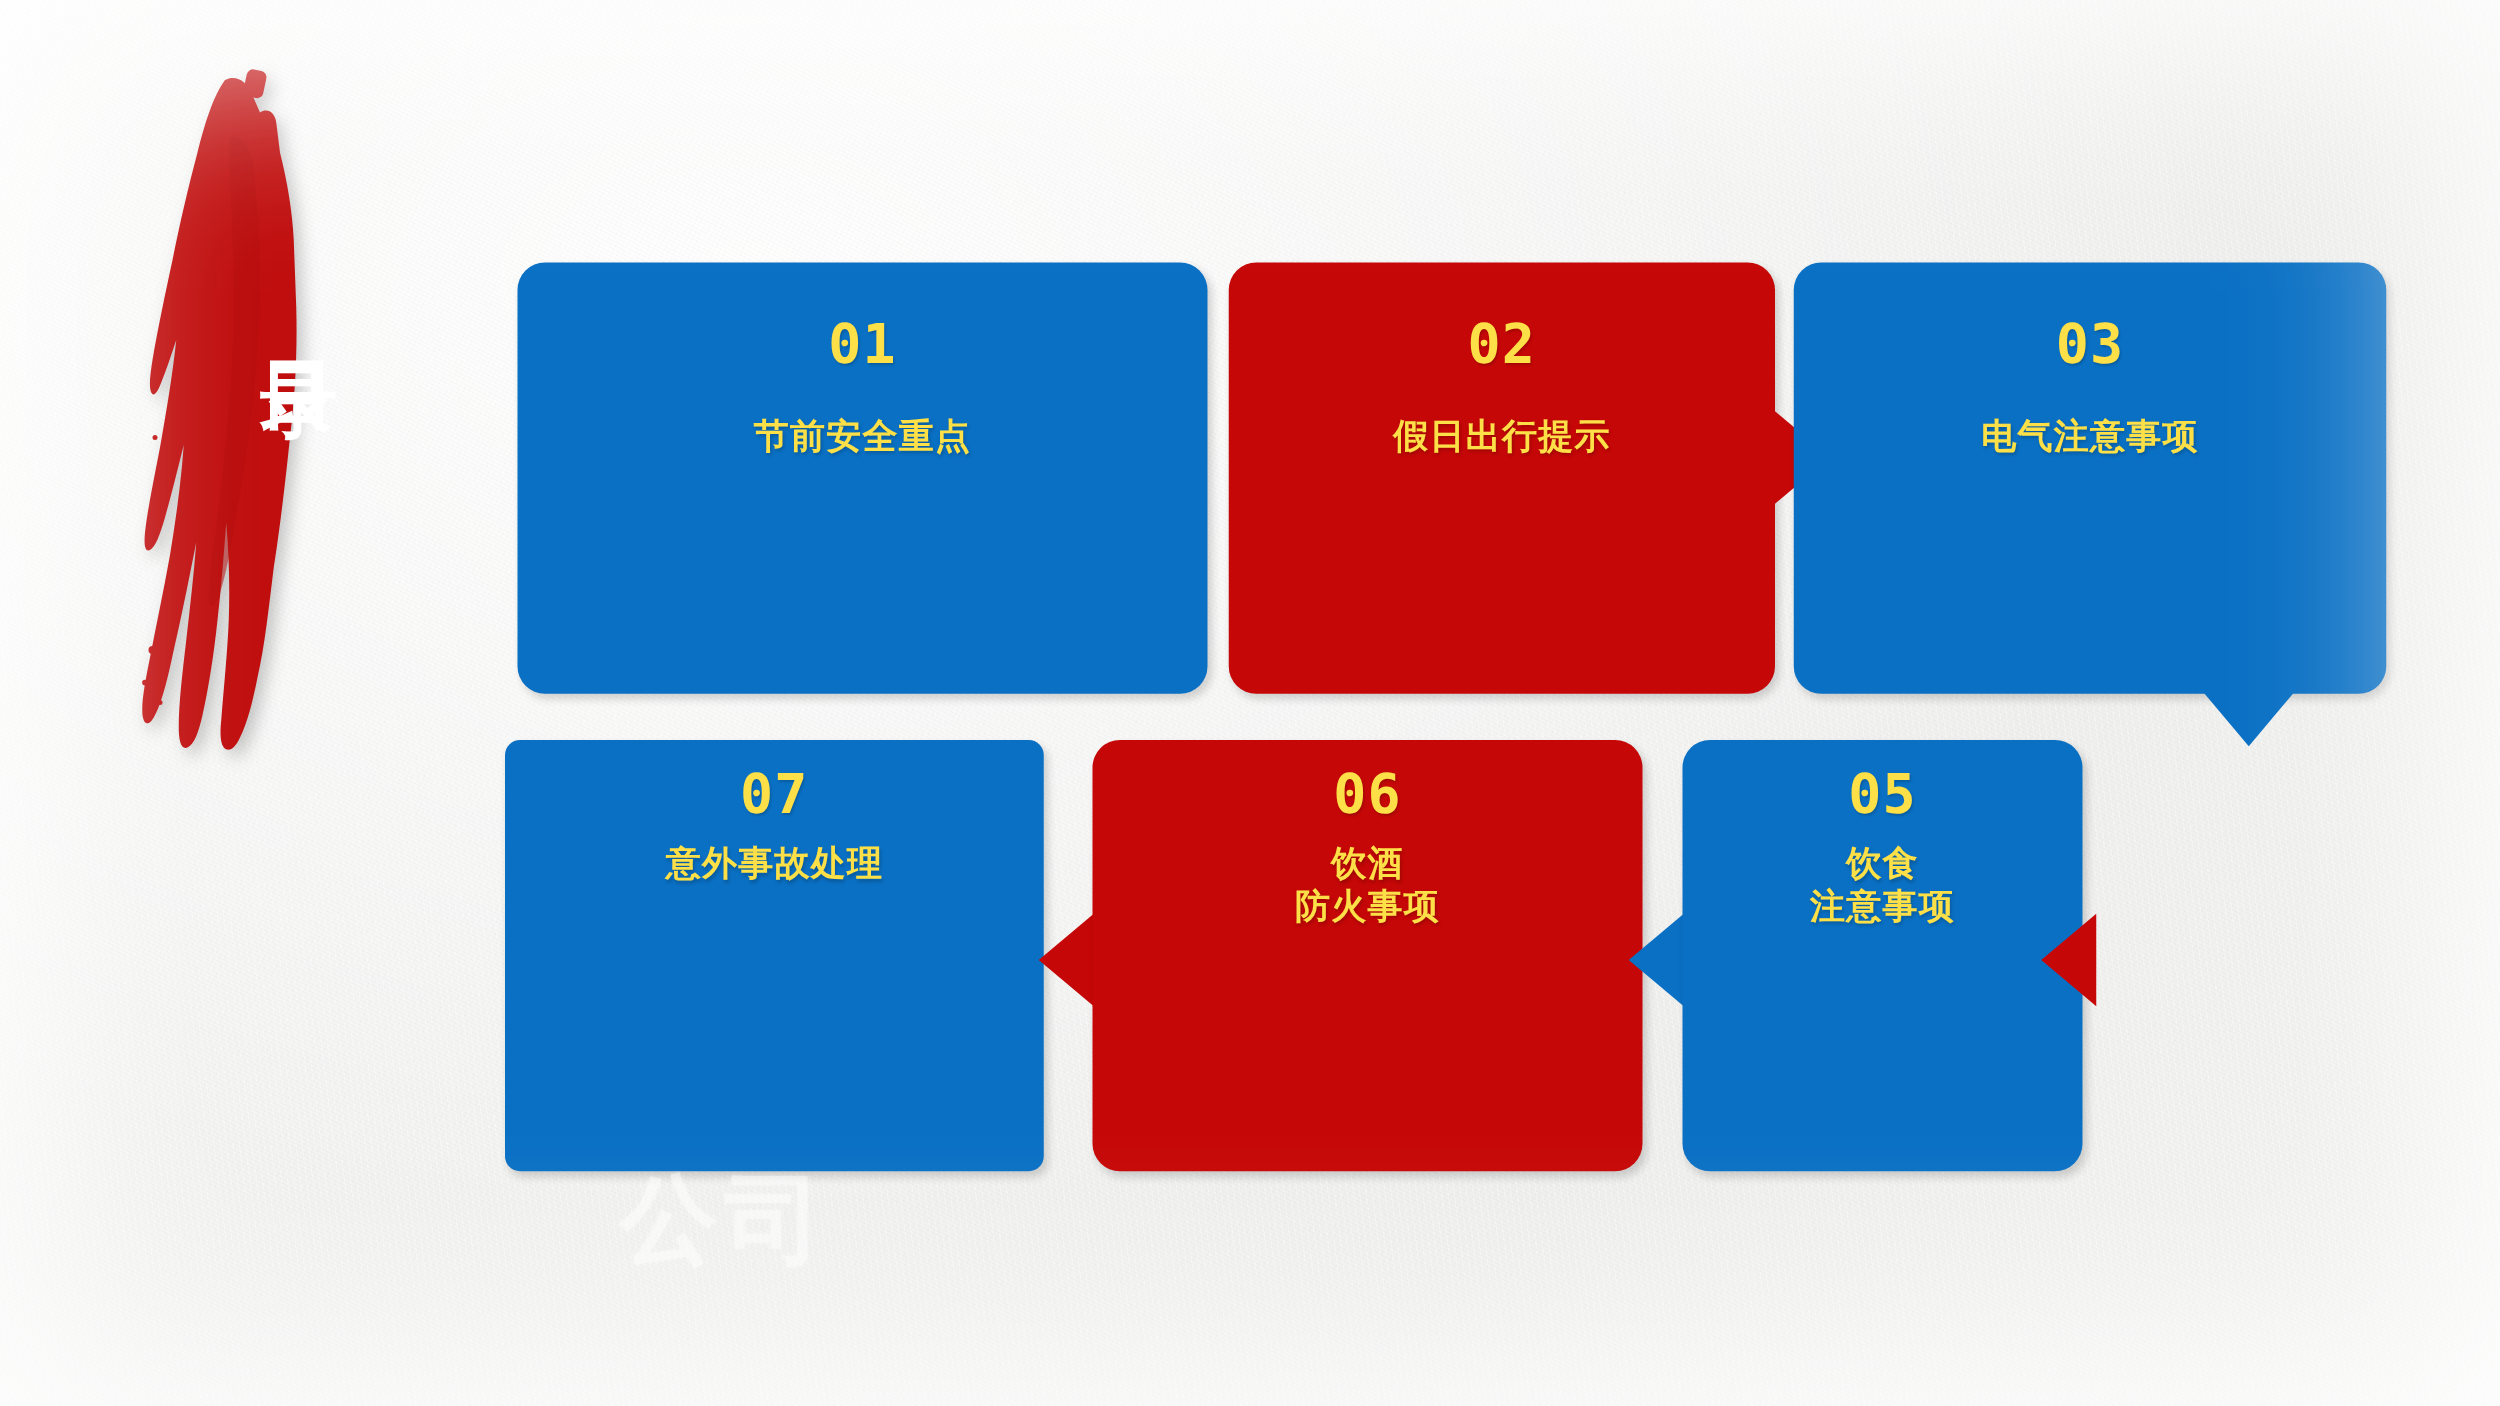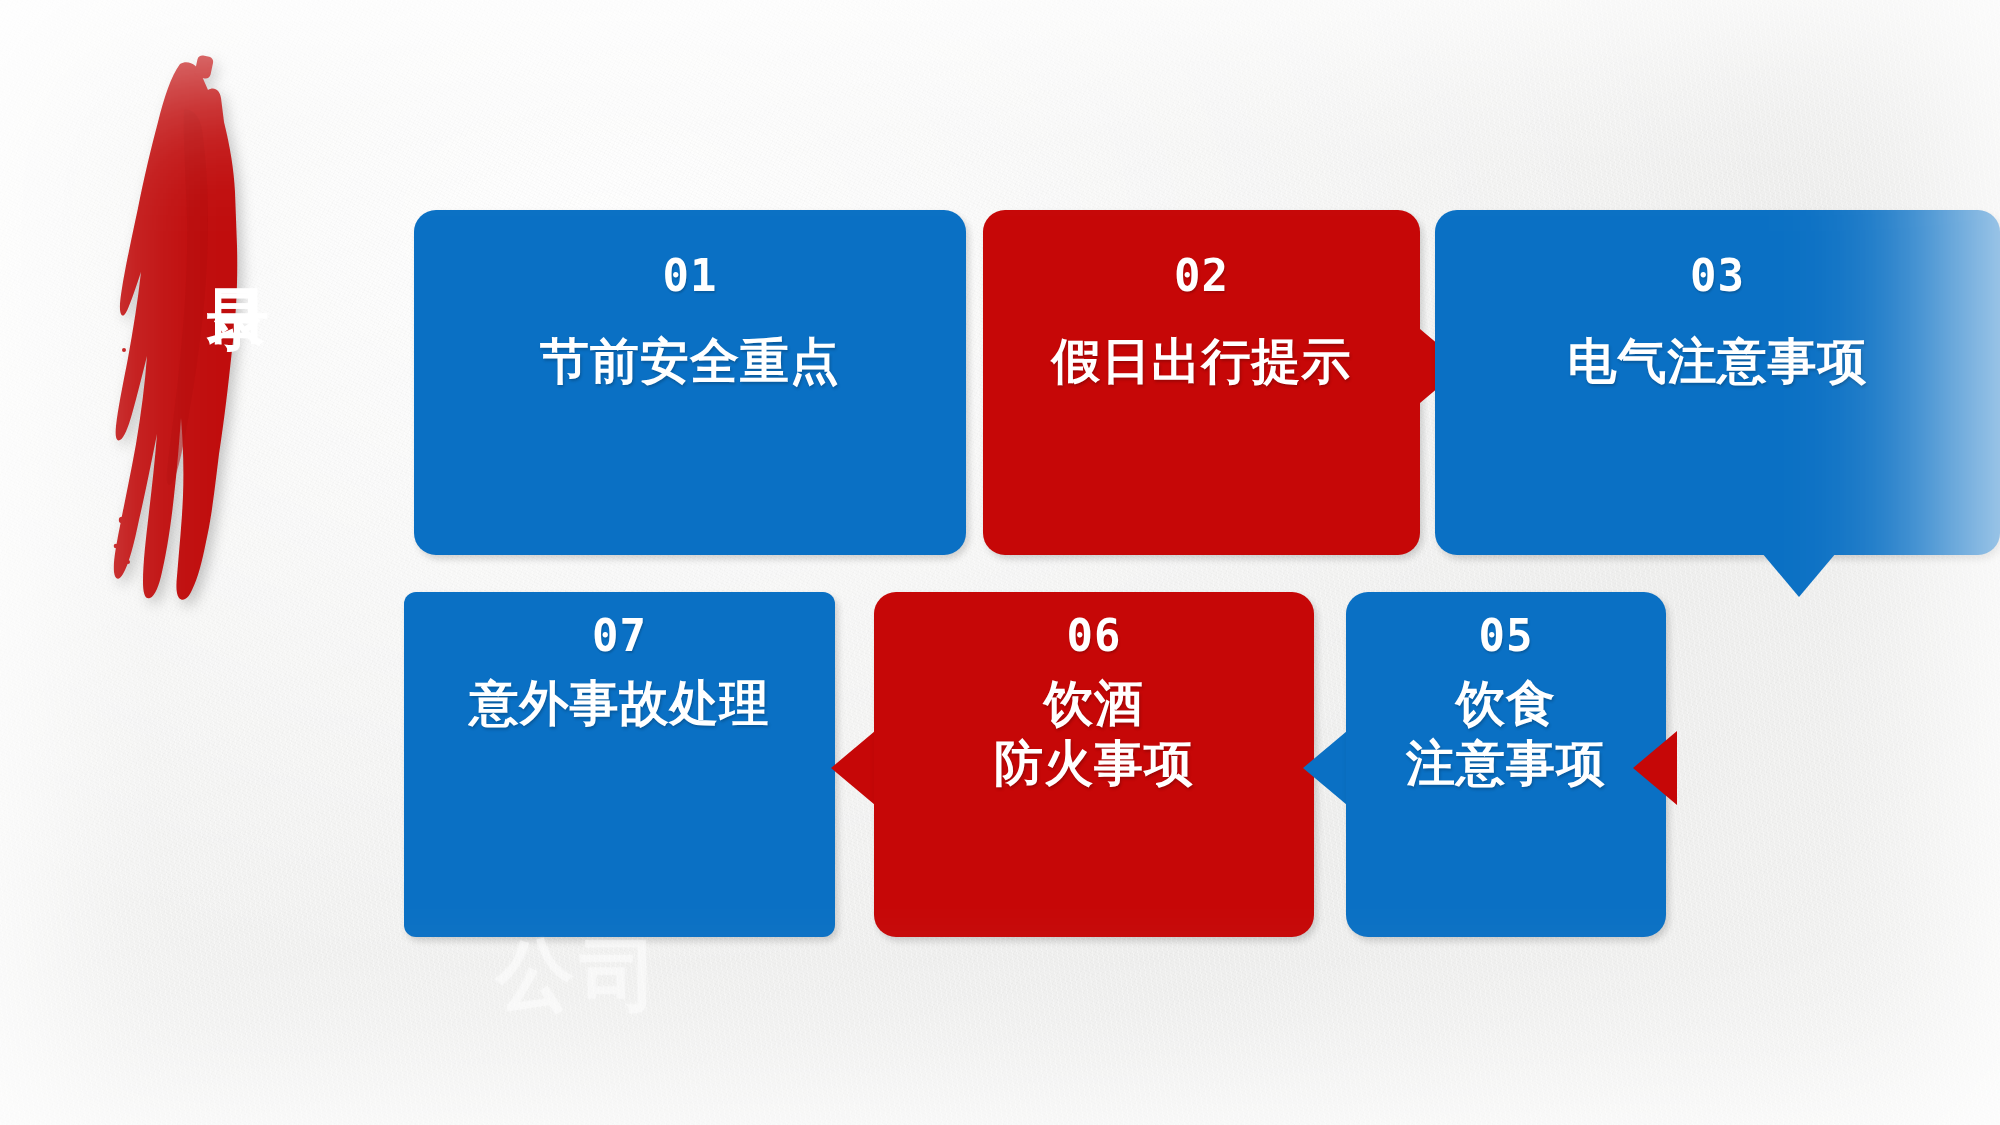--- a/index.html
+++ b/index.html
@@ -87,21 +87,21 @@
     align-items: flex-start;
     justify-content: center;
   }
   #brush-title .ch { display: block; }
 
   
   .card {
     position: absolute;
     border-radius: 22px;
     box-sizing: border-box;
-    color: #ffffff;
+    color: #fde047;
     box-shadow: 3px 4px 7px rgba(0,0,0,0.16);
   }
   .card.blue  { background: #0a70c4; }
   .card.red   { background: #c60707; }
 
   .card-inner {
     position: absolute;
     left: 0;
     right: 0;
     top: 0;
@@ -114,21 +114,21 @@
   }
   .card-num {
     font-size: 44px;
     font-weight: 700;
     letter-spacing: 1px;
     line-height: 1;
     font-family: "DejaVu Sans Mono", "Liberation Mono", monospace;
     text-shadow: 1px 2px 2px rgba(0,0,0,0.18);
   }
   .card-label {
-    font-size: 49px;
+    font-size: 28px;
     font-weight: 700;
     line-height: 1.22;
     letter-spacing: 1px;
     text-shadow: 1px 2px 3px rgba(0,0,0,0.22);
     white-space: pre-line;
   }
 
   
   .row1 .card-num   { margin-top: 44px; }
   .row1 .card-label { margin-top: 34px; }
@@ -212,21 +212,21 @@
 
   <div class="card red row1" style="left:983px; top:210px; width:437px; height:345px;">
     <div class="card-inner">
       <div class="card-num">02</div>
       <div class="card-label">假日出行提示</div>
     </div>
   </div>
 
   <div class="arrow right-red" style="left:1420px; top:329px;"></div>
 
-  <div class="card blue row1" style="left:1435px; top:210px; width:565px; height:345px;">
+  <div class="card blue row1" style="left:1435px; top:210px; width:474px; height:345px;">
     <div class="card-inner">
       <div class="card-num">03</div>
       <div class="card-label">电气注意事项</div>
     </div>
   </div>
 
   <div class="arrow down-blue" style="left:1762px; top:553px;"></div>
 
   <div class="card blue row2" style="left:404px; top:592px; width:431px; height:345px;border-radius:12px;">
     <div class="card-inner">

